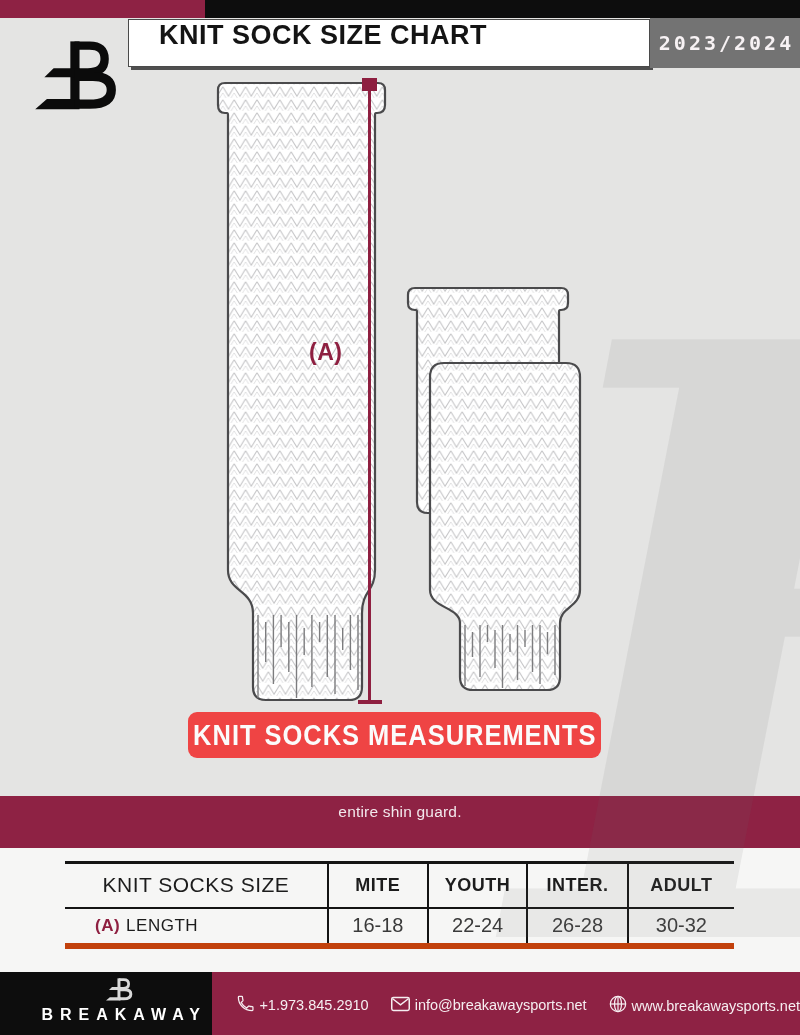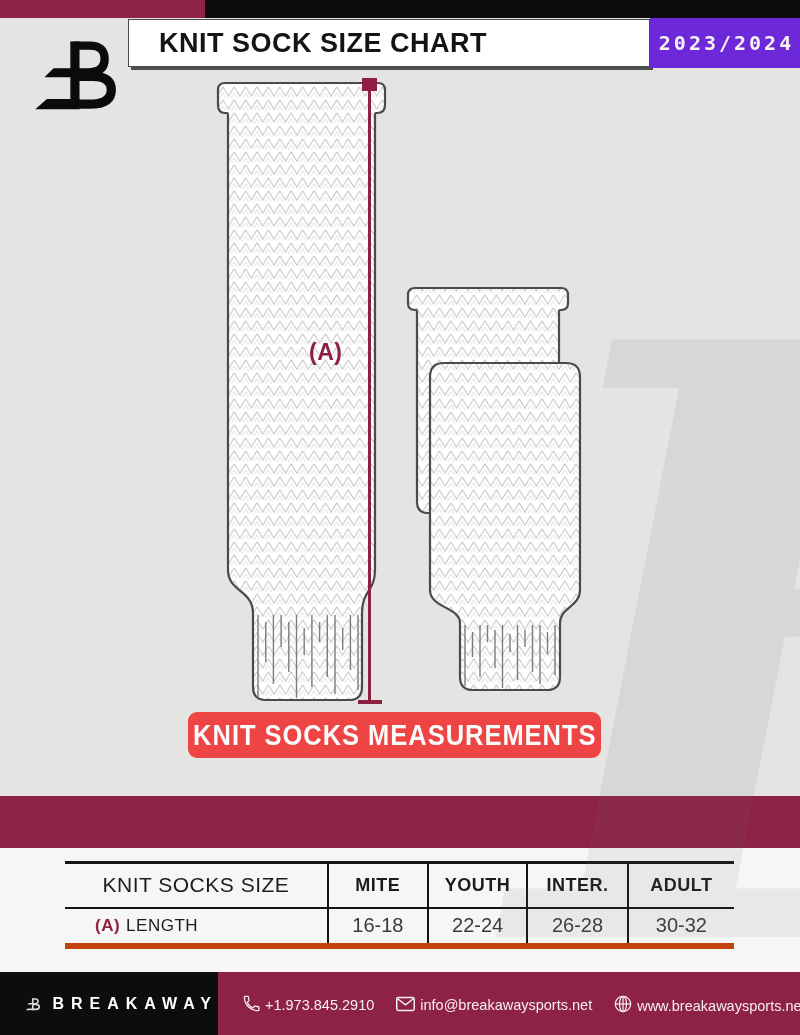--- a/index.html
+++ b/index.html
@@ -6,23 +6,23 @@
   body { font-family:"Liberation Sans", sans-serif; background:#bbb; }
   .page { position:relative; width:800px; height:1035px; background:#e4e4e3; overflow:hidden; margin:0 auto; }
 
   
   .strip-maroon { position:absolute; left:0; top:0; width:205px; height:18px; background:#8e2244; }
   .strip-black  { position:absolute; left:205px; top:0; width:595px; height:18px; background:#0d0d0d; }
 
   
   .logo-box { position:absolute; left:26px; top:26px; width:92px; height:96px; }
   .title-bar { position:absolute; left:128px; top:19px; width:522px; height:48px; background:#ffffff;
-               border:1px solid #4a4a4a; box-shadow:3px 3px 0 #4f4f4f; display:flex; align-items:center; }
+               border:1px solid #4a4a4a; box-shadow:3px 3px 0 #4f4f4f; display:flex; }
   .title-bar h1 { font-size:27px; font-weight:800; letter-spacing:0.5px; color:#141414; padding-left:30px; white-space:nowrap; }
-  .year-box { position:absolute; left:650px; top:18px; width:150px; height:50px; background:#6d28d9;
+  .year-box { position:absolute; left:650px; top:18px; width:150px; height:50px; background:#737373;
               display:flex; align-items:center; justify-content:center; }
   .year-box span { font-family:"DejaVu Sans Mono", monospace; font-weight:bold; font-size:20px;
                    letter-spacing:3px; color:#f7f2f4; padding-left:3px; }
 
   
   .watermark { position:absolute; left:515px; top:300px; z-index:5; pointer-events:none;
                font-family:"DejaVu Serif", serif; font-style:italic; font-weight:bold;
                font-size:820px; line-height:0.85; color:rgba(110,110,110,0.10); }
 
   
@@ -51,21 +51,21 @@
   .size-table th { height:45px; font-weight:bold; font-size:18px; color:#1c1c1c; letter-spacing:0.5px; }
   .size-table th.size-col { font-weight:normal; font-size:21px; letter-spacing:0.5px; width:265px; }
   .size-table th.c2 { width:101px; } .size-table th.c3 { width:100px; }
   .size-table th.c4 { width:101px; } .size-table th.c5 { width:107px; }
   .size-table td { height:38px; font-size:20px; color:#3a3a3a; font-weight:normal; }
   .size-table td.label-cell { text-align:left; padding-left:30px; font-size:17px; color:#1c1c1c; letter-spacing:0.5px; }
   .size-table td.label-cell .prefix { color:#8e1f40; font-weight:bold; margin-right:6px; }
 
   
   .footer { position:absolute; left:0; top:972px; width:800px; height:63px; display:flex; z-index:10; }
-  .footer-left { width:218px; height:100%; background:#0d0d0d; display:flex; align-items:center; padding-left:24px; }
+  .footer-left { width:218px; height:100%; background:#0d0d0d; display:flex; align-items:center; padding-left:24px;flex-direction:column; }
   .footer-left .brand { color:#ffffff; font-weight:bold; font-size:16px; letter-spacing:7px; margin-left:12px; }
   .footer-right { flex:1; background:#8e2244; display:flex; align-items:center; padding-left:24px; gap:21px; }
   .contact { display:flex; align-items:flex-end; gap:4px; color:#f6eef1; font-size:14.5px; cursor:pointer; }
   .contact svg { display:block; }
 </style>
 </head>
 <body>
 
 <div class="page">
 
@@ -158,20 +158,21 @@
   </svg>
 
   <div class="label-a">(A)</div>
 
   <div class="banner-black">
     <span>KNIT SOCKS MEASUREMENTS</span>
   </div>
 
 
   <div class="note-banner">
+    <div>entire shin guard.</div>
   </div>
 
   <table class="size-table">
     <thead>
       <tr>
         <th class="size-col">KNIT SOCKS SIZE</th>
         <th class="c2">MITE</th>
         <th class="c3">YOUTH</th>
         <th class="c4">INTER.</th>
         <th class="c5">ADULT</th>

